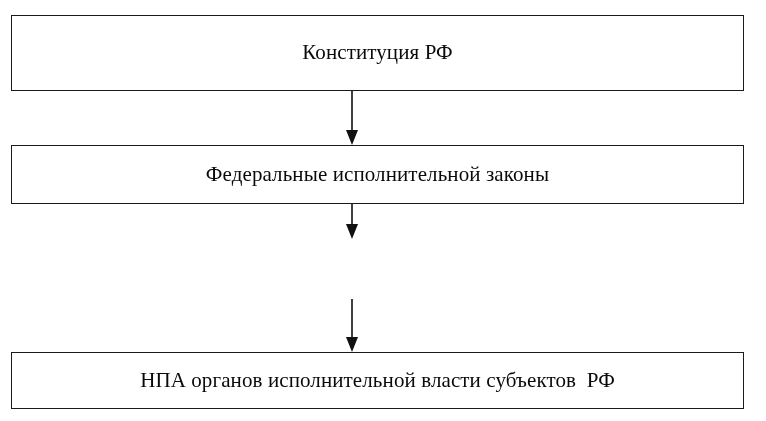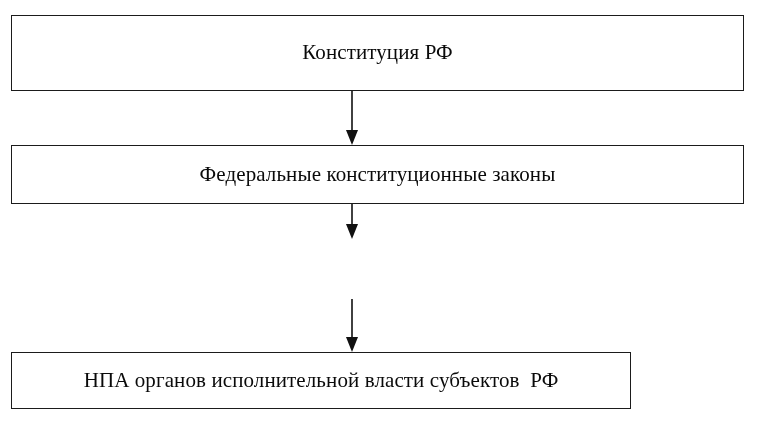--- a/index.html
+++ b/index.html
@@ -57,21 +57,21 @@
   }
   #box-subject-laws {
     left: 11px;
     top: 239px;
     width: 733px;
     height: 60px;
   }
   #box-executive-acts {
     left: 11px;
     top: 352px;
-    width: 620px;
+    width: 733px;
     height: 57px;
     align-items: center;
   }
   
   .connector {
     position: absolute;
     left: 345px;
     width: 14px;
   }
   .connector svg {
@@ -101,21 +101,21 @@
   </div>
 
   <div class="connector" id="connector-1">
     <svg width="14" height="55" viewBox="0 0 14 55">
       <line x1="7" y1="0" x2="7" y2="41" stroke="#111111" stroke-width="1.6"></line>
       <polygon points="1,39 13,39 7,54" fill="#111111"></polygon>
     </svg>
   </div>
 
   <div class="node-box" id="box-federal-constitutional-laws">
-    <span class="node-label">Федеральные конституционные законы</span>
+    <span class="node-label">Федеральные исполнительной законы</span>
   </div>
 
   <div class="connector" id="connector-2">
     <svg width="14" height="36" viewBox="0 0 14 36">
       <line x1="7" y1="0" x2="7" y2="22" stroke="#111111" stroke-width="1.6"></line>
       <polygon points="1,20 13,20 7,35" fill="#111111"></polygon>
     </svg>
   </div>
 
 

